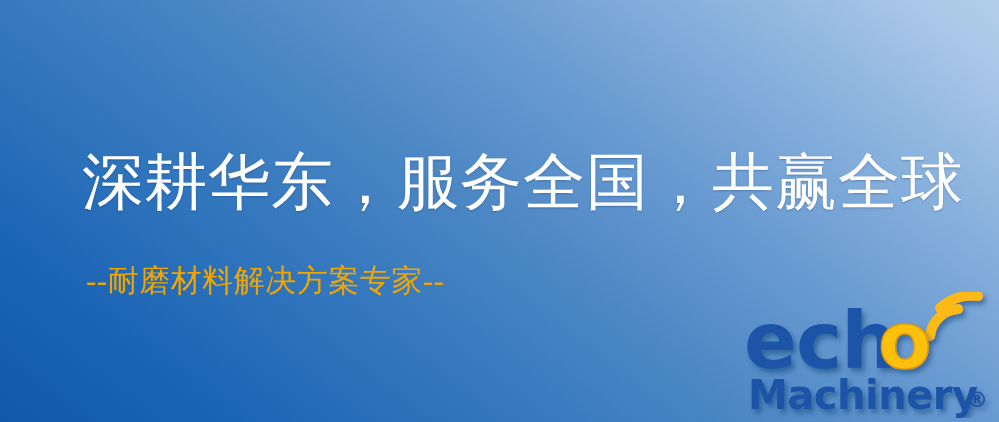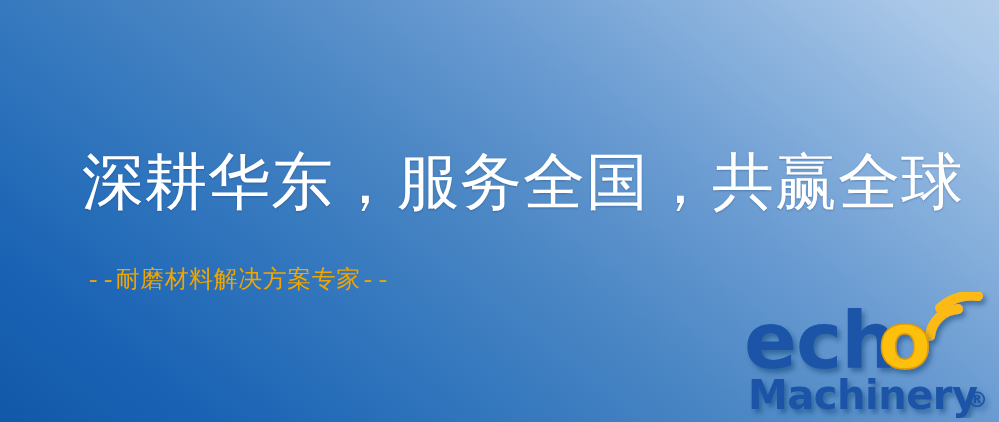--- a/index.html
+++ b/index.html
@@ -39,22 +39,22 @@
     letter-spacing: 1px;
     white-space: nowrap;
     text-shadow: 0 1px 2px rgba(10,45,95,0.30);
   }
 
   
   .subtitle {
     position: absolute;
     left: 86px;
     top: 265px;
-    font-family: Liberation Mono, monospace;
-    font-size: 24px;
+    font-family: Liberation Serif, serif;
+    font-size: 31px;
     line-height: 32px;
     font-weight: 400;
     color: #f0a500;
     letter-spacing: 0.5px;
     white-space: nowrap;
   }
 
   
   .logo {
     position: absolute;

